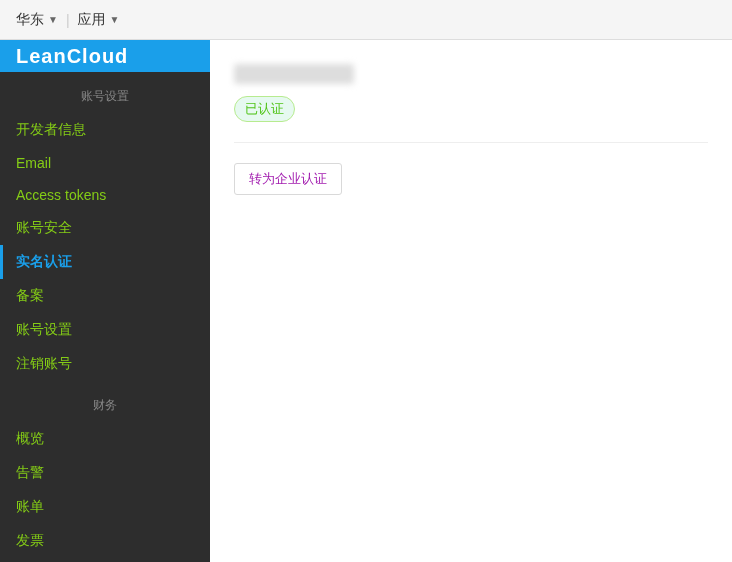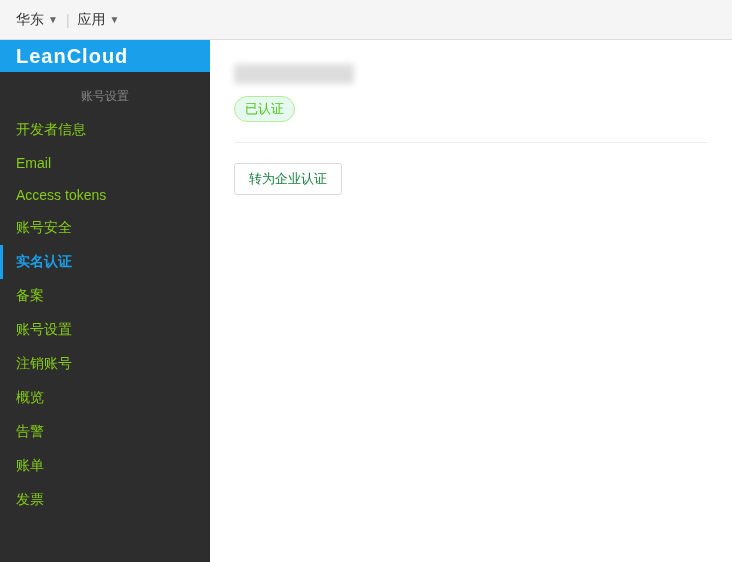--- a/index.html
+++ b/index.html
@@ -127,21 +127,21 @@
     }
 
     
     .convert-btn {
       padding: 6px 14px;
       background: #fff;
       border: 1px solid #d9d9d9;
       border-radius: 3px;
       cursor: pointer;
       font-size: 13px;
-      color: #15803d;
+      color: #a21caf;
     }
   </style>
 </head>
 <body>
 
 <div class="header">
   <div class="header-nav">
     <span>华东</span>
     <span class="chevron">▼</span>
     <span style="color:#ccc; margin: 0 4px;">|</span>
@@ -175,20 +175,21 @@
     <div class="sidebar-item">
       <span>备案</span>
     </div>
     <div class="sidebar-item">
       <span>账号设置</span>
     </div>
     <div class="sidebar-item">
       <span>注销账号</span>
     </div>
 
+    <div class="sidebar-section-title">财务</div>
 
     <div class="sidebar-item">
       <span>概览</span>
     </div>
     <div class="sidebar-item">
       <span>告警</span>
     </div>
     <div class="sidebar-item">
       <span>账单</span>
     </div>

